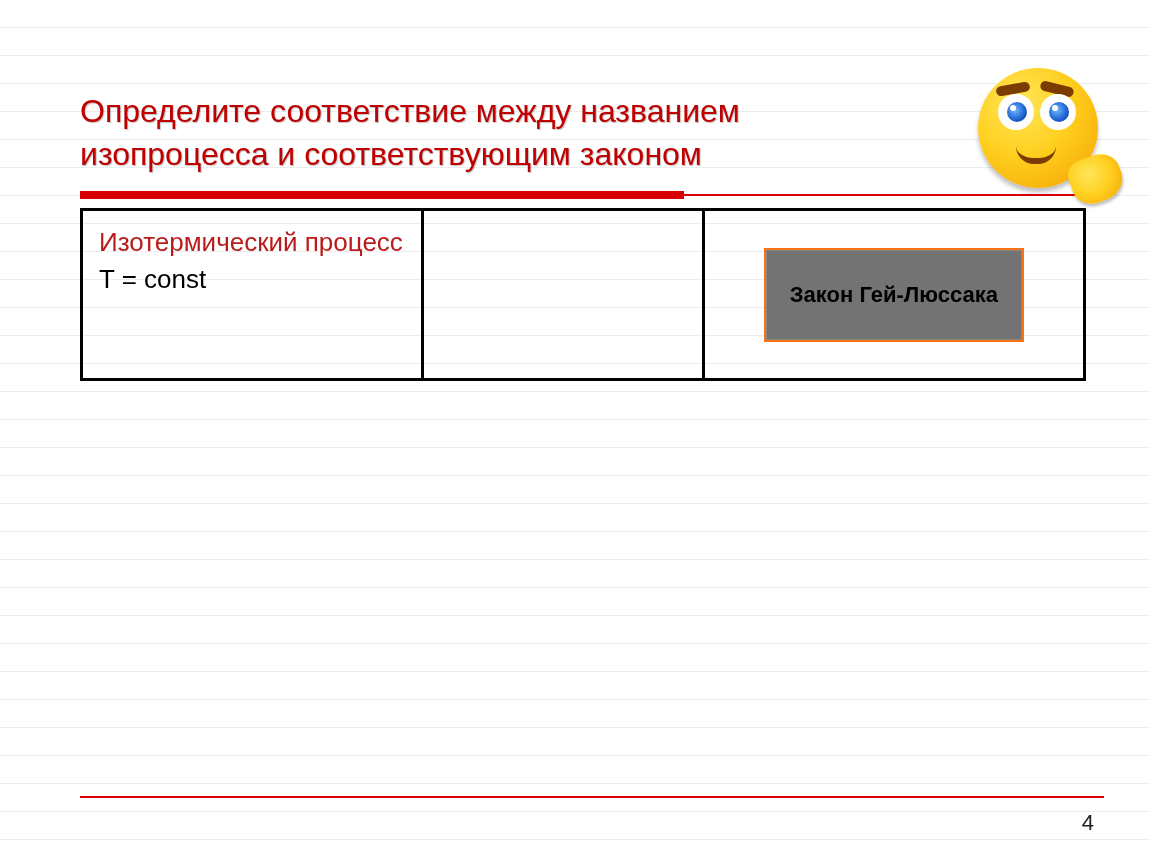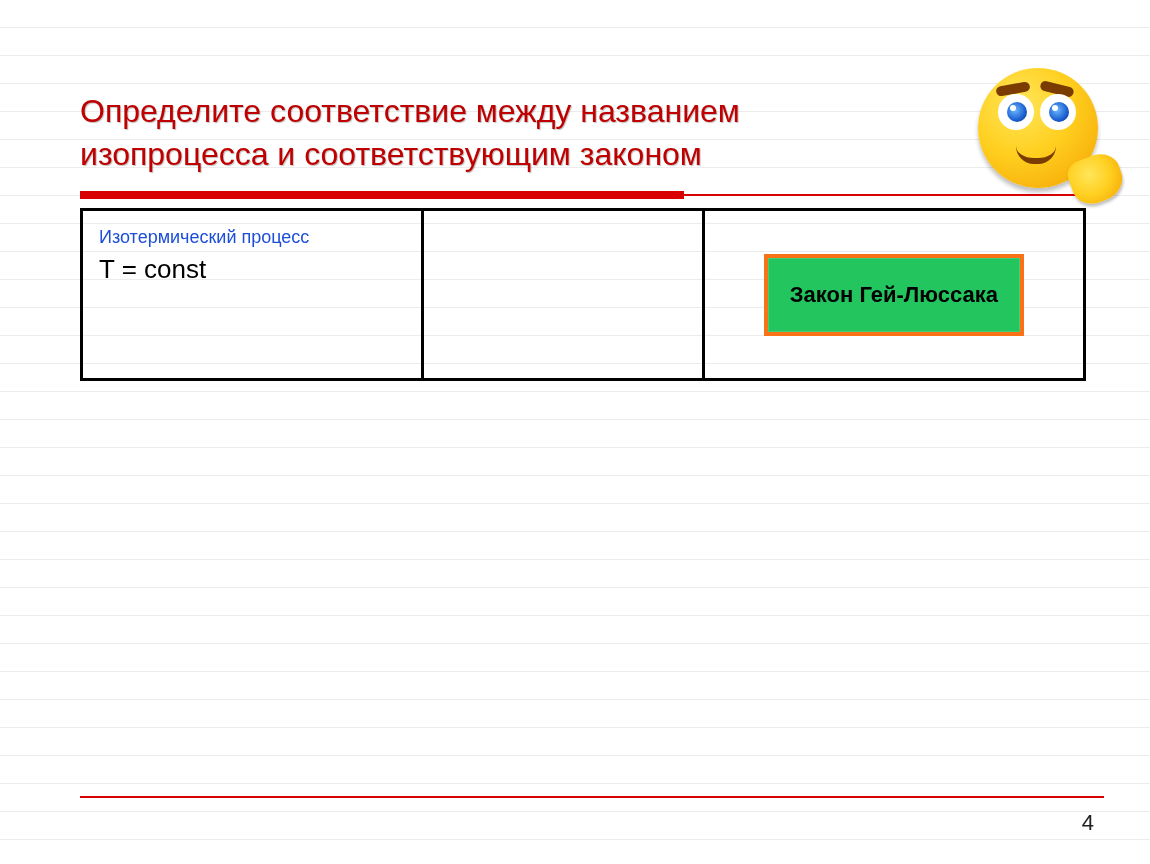--- a/index.html
+++ b/index.html
@@ -65,42 +65,42 @@
     vertical-align: top;
     height: 170px;
     padding: 14px 16px;
     background: rgba(255,255,255,0);
   }
   .col1 { width: 34%; }
   .col2 { width: 28%; }
   .col3 { width: 38%; text-align: center; vertical-align: middle !important; }
 
   .process-name {
-    font-size: 18px;
-    color: #1d4ed8;
+    font-size: 26px;
+    color: #b91c1c;
     line-height: 1.35;
   }
   .process-formula {
     font-size: 26px;
     color: #000000;
     margin-top: 4px;
   }
 
   .law-box {
     display: inline-flex;
     align-items: center;
     justify-content: center;
-    background: #22c55e;
-    border: 4px solid #f97316;
+    background: #737373;
+    border: 2px solid #f97316;
     color: #000000;
     font-weight: bold;
     font-size: 22px;
     text-align: center;
     width: 260px;
-    height: 82px;
+    height: 94px;
     line-height: 1.25;
     padding: 4px 8px;
     box-shadow: inset 0 0 0 1px rgba(255,255,255,0.15);
   }
 
   .footer-line {
     position: absolute;
     left: 80px;
     right: 46px;
     bottom: 66px;

